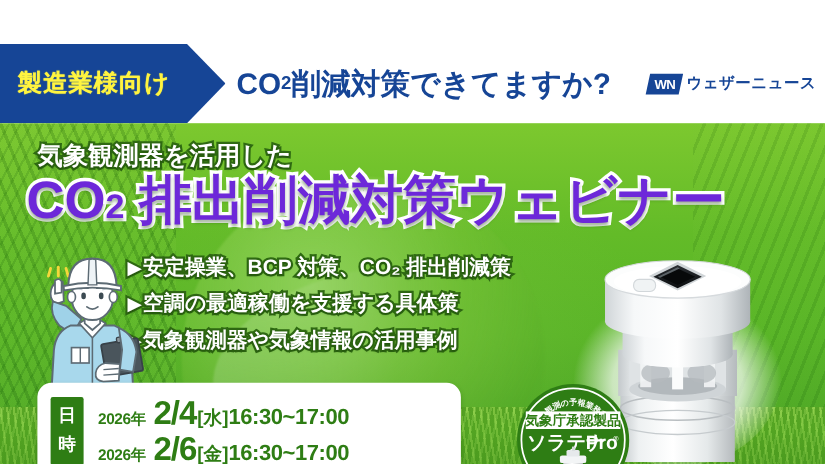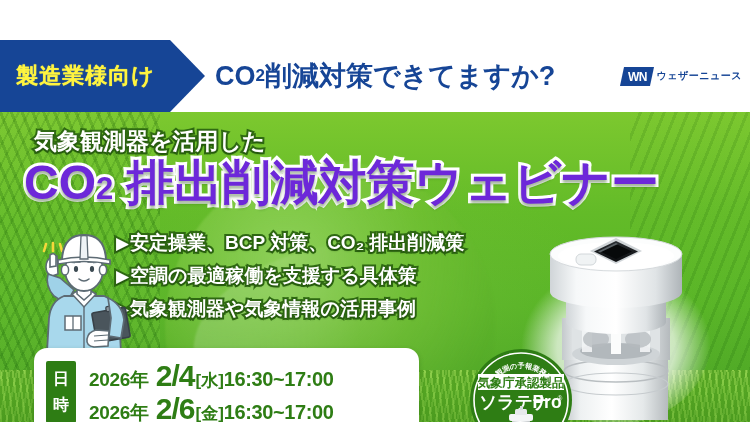--- a/index.html
+++ b/index.html
@@ -42,21 +42,21 @@
     display:flex; align-items:center; gap:5px;
   }
   .wn-mark {
     width:30px; height:19px; background:#164596;
     transform:skewX(-12deg);
     display:flex; align-items:center; justify-content:center;
     color:#ffffff; font-size:12px; font-weight:bold; letter-spacing:-0.5px;
   }
   .wn-mark span { transform:skewX(12deg); }
   .wn-name {
-    color:#164596; font-size:10px; font-weight:bold; letter-spacing:0.5px;
+    color:#164596; font-size:14px; font-weight:bold; letter-spacing:0.5px;
     white-space:nowrap;
   }
 
   
   .body-bg {
     position:absolute; left:0; top:66px; width:750px; height:356px;
     background:
       radial-gradient(ellipse 360px 200px at 46% 56%, rgba(120,190,60,0.55) 0%, rgba(120,190,60,0) 72%),
       linear-gradient(180deg, #7ec92f 0%, #63bb28 30%, #57b426 56%, #4ea925 74%, #5fb82b 100%);
     overflow:hidden;
@@ -148,21 +148,21 @@
     width:30px; height:62px; background:#2e7d14; border-radius:2px;
     color:#ffffff; font-size:16px; font-weight:bold;
     display:flex; flex-direction:column; align-items:center; justify-content:space-evenly;
     flex:0 0 auto; line-height:1;
   }
   .date-rows { margin-left:13px; display:flex; flex-direction:column; gap:3px; }
   .date-row {
     color:#2e7d14; font-weight:bold; white-space:nowrap;
     display:flex; align-items:baseline; line-height:1;
   }
-  .date-row .year { font-size:19px; letter-spacing:-0.3px; }
+  .date-row .year { font-size:14px; letter-spacing:-0.3px; }
   .date-row .md { font-size:30px; margin-left:7px; letter-spacing:-1px; }
   .date-row .dow { font-size:17px; margin-left:1px; }
   .date-row .time { font-size:20px; letter-spacing:-0.4px; }
 
   
   .badge {
     position:absolute; left:469px; top:308px; width:104px; height:104px; z-index:30;
   }
 </style>
 </head>

